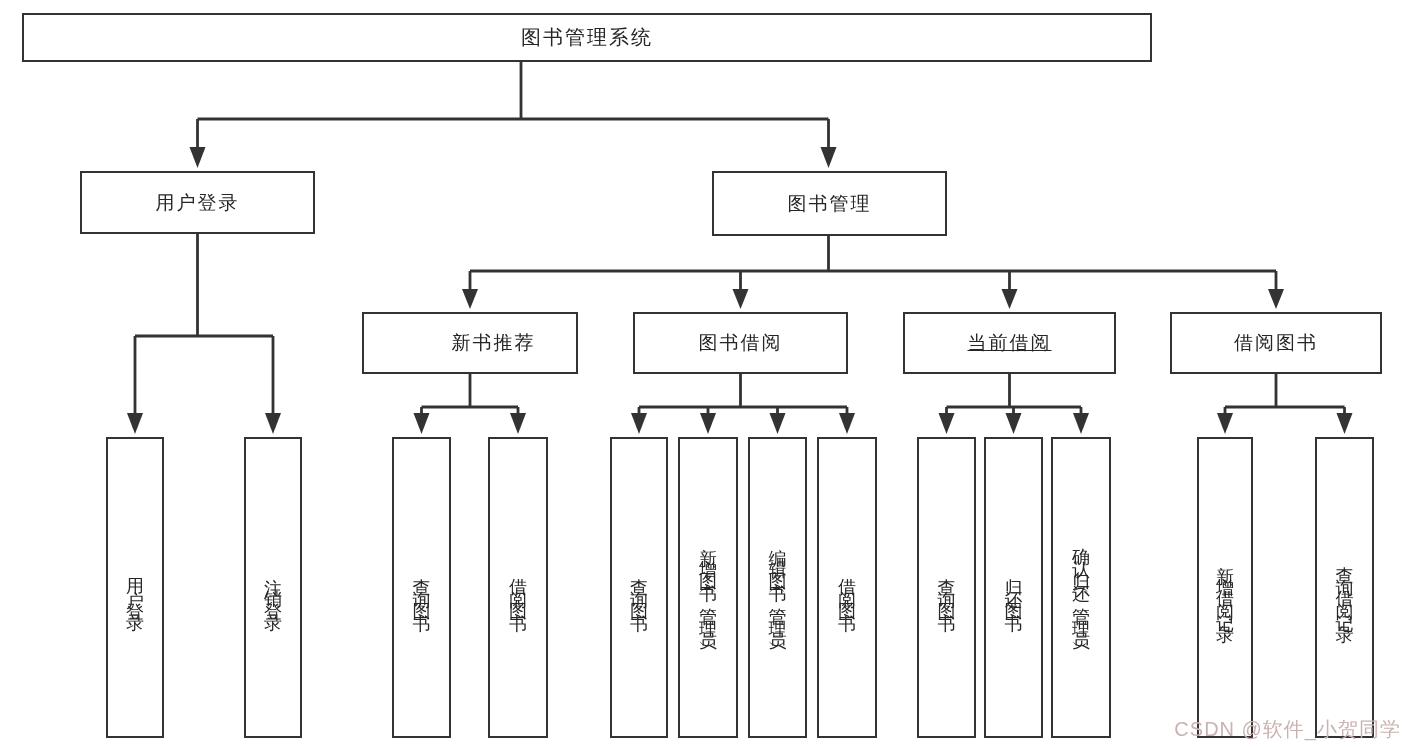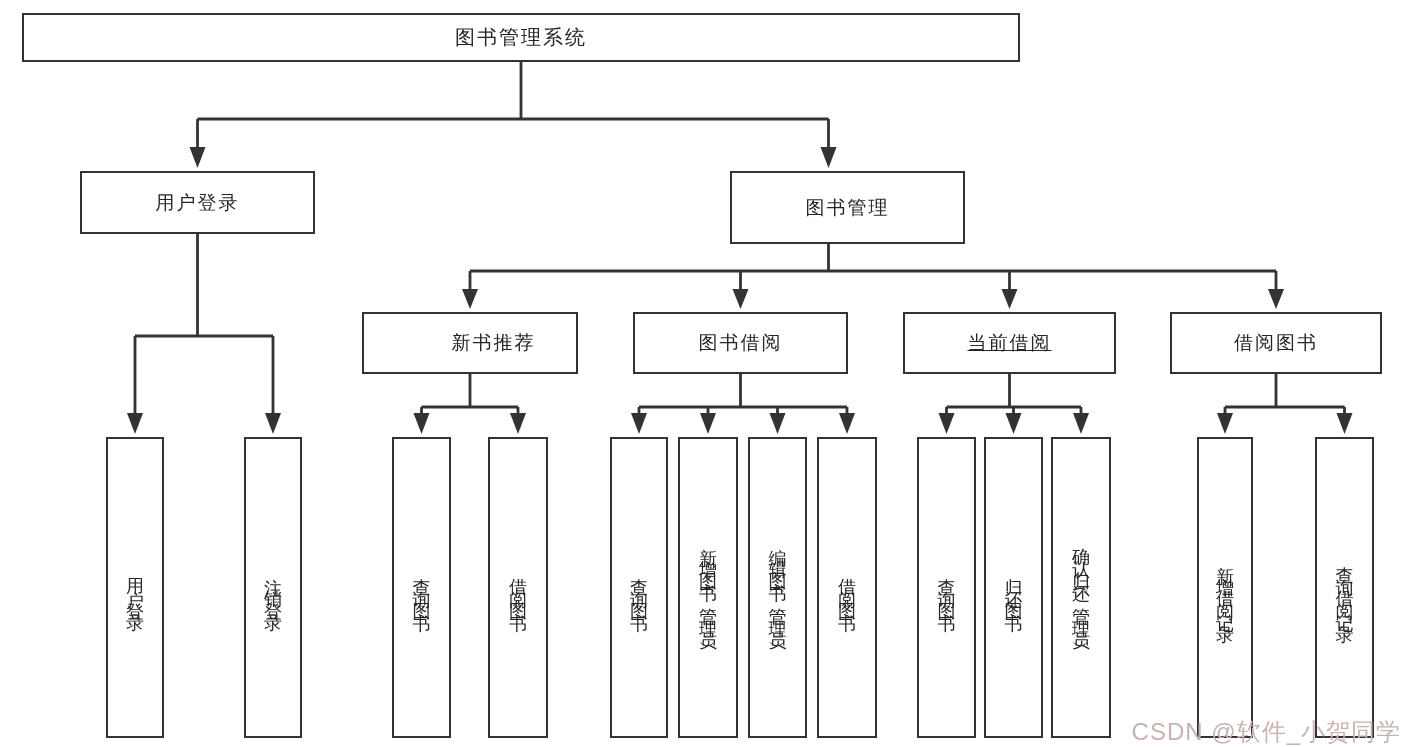--- a/index.html
+++ b/index.html
@@ -37,21 +37,21 @@
     text-orientation:mixed;
     color:#262626;
     font-size:18px;
     letter-spacing:12px;
     line-height:1;
     white-space:nowrap;
   }
   .watermark {
     position:absolute;
     top:716px; right:4px;
-    font-size:24px;
+    font-size:20px;
     color:#c9b2b0;
     letter-spacing:1px;
     z-index:3;
     white-space:nowrap;
   }
 </style>
 </head>
 <body>
 
 <div id="canvas">
@@ -82,28 +82,28 @@
       <polygon points="769.5,413 785.5,413 777.5,434"></polygon>
       <polygon points="839,413 855,413 847,434"></polygon>
       <polygon points="938.5,413 954.5,413 946.5,434"></polygon>
       <polygon points="1005.5,413 1021.5,413 1013.5,434"></polygon>
       <polygon points="1073,413 1089,413 1081,434"></polygon>
       <polygon points="1217,413 1233,413 1225,434"></polygon>
       <polygon points="1336.5,413 1352.5,413 1344.5,434"></polygon>
     </g>
   </svg>
 
-  <div class="node root" style="left:22px; top:13px; width:998px; height:49px;">
+  <div class="node root" style="left:22px; top:13px; width:1130px; height:49px;">
     <span>图书管理系统</span>
   </div>
 
   <div class="node" style="left:80px; top:171px; width:235px; height:63px;">
     <span>用户登录</span>
   </div>
-  <div class="node" style="left:712px; top:171px; width:235px; height:73px;margin-left:18px;">
+  <div class="node" style="left:712px; top:171px; width:235px; height:65px;">
     <span>图书管理</span>
   </div>
 
   <div class="node" style="left:362px; top:312px; width:216px; height:62px;padding-left:47px;">
     <span>新书推荐</span>
   </div>
   <div class="node" style="left:633px; top:312px; width:215px; height:62px;">
     <span>图书借阅</span>
   </div>
   <div class="node" style="left:903px; top:312px; width:213px; height:62px;text-decoration:underline;">

